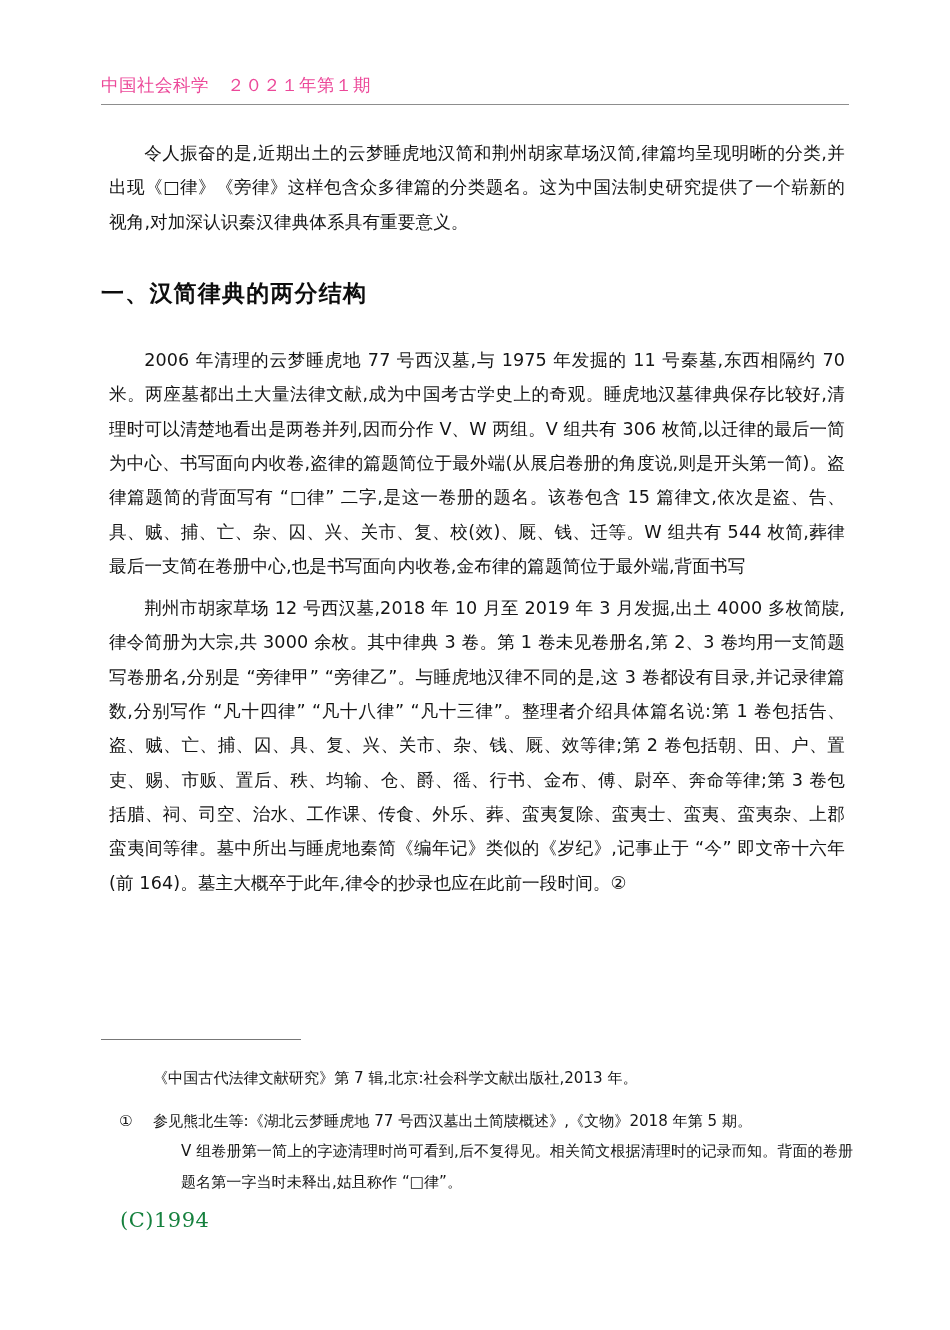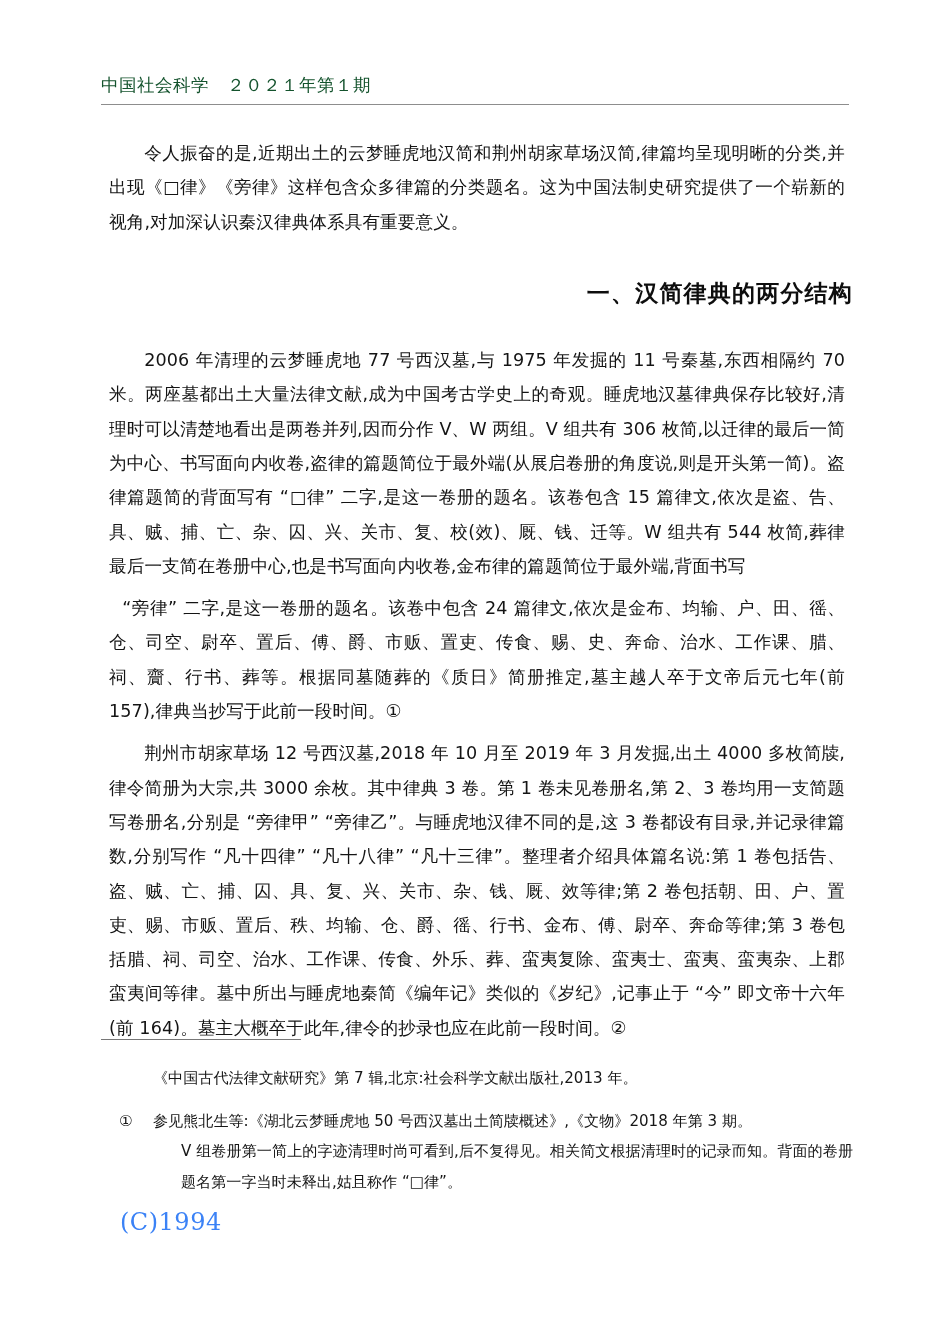--- a/index.html
+++ b/index.html
@@ -25,21 +25,21 @@
   
   .running-head {
     position: absolute;
     left: 101px;
     top: 74px;
     width: 748px;
   }
   .running-head .rh-text {
     font-size: 17.5px;
     letter-spacing: 0.5px;
-    color: #14532d;
+    color: #ec4899;
     white-space: pre;
     line-height: 1.3;
   }
   .rh-rule {
     position: absolute;
     left: 101px;
     top: 104px;
     width: 748px;
     height: 1px;
     background: #8d8d8d;
@@ -66,21 +66,21 @@
     text-indent: 2em;
   }
   p.indent-q {
     text-indent: 0.75em;
   }
 
   h2.section-title {
     margin: 0;
     font-size: 23px;
     font-weight: 700;
-    text-align: right;
+    text-align: left;
     letter-spacing: 1.2px;
     color: #0d0d0d;
     line-height: 1.4;
   }
   .gap-md  { height: 26px; }
   .gap-lg  { height: 30px; }
 
   
   .fn-rule {
     position: absolute;
@@ -126,22 +126,22 @@
     text-align: justify;
     text-justify: inter-ideograph;
   }
 
   
   .watermark {
     position: absolute;
     left: 120px;
     top: 1208px;
     font-family: "DejaVu Serif", "Liberation Serif", serif;
-    font-size: 24px;
-    color: #3b82f6;
+    font-size: 21px;
+    color: #15803d;
     letter-spacing: 0.5px;
     user-select: none;
   }
 </style>
 </head>
 <body>
 
 <div class="page">
 
   <div class="running-head">
@@ -154,35 +154,34 @@
     <p class="para indent2">令人振奋的是,近期出土的云梦睡虎地汉简和荆州胡家草场汉简,律篇均呈现明晰的分类,并出现《□律》《旁律》这样包含众多律篇的分类题名。这为中国法制史研究提供了一个崭新的视角,对加深认识秦汉律典体系具有重要意义。</p>
 
     <div class="gap-lg"></div>
 
     <h2 class="section-title">一、汉简律典的两分结构</h2>
 
     <div class="gap-md"></div>
 
     <p class="para indent2">2006 年清理的云梦睡虎地 77 号西汉墓,与 1975 年发掘的 11 号秦墓,东西相隔约 70 米。两座墓都出土大量法律文献,成为中国考古学史上的奇观。睡虎地汉墓律典保存比较好,清理时可以清楚地看出是两卷并列,因而分作 V、W 两组。V 组共有 306 枚简,以迁律的最后一简为中心、书写面向内收卷,盗律的篇题简位于最外端(从展启卷册的角度说,则是开头第一简)。盗律篇题简的背面写有 “□律” 二字,是这一卷册的题名。该卷包含 15 篇律文,依次是盗、告、具、贼、捕、亡、杂、囚、兴、关市、复、校(效)、厩、钱、迁等。W 组共有 544 枚简,葬律最后一支简在卷册中心,也是书写面向内收卷,金布律的篇题简位于最外端,背面书写</p>
 
-    <p class="para indent-q">“旁律” 二字,是这一卷册的题名。该卷中包含 24 篇律文,依次是金布、均输、户、田、徭、仓、司空、尉卒、置后、傅、爵、市贩、置吏、传食、赐、史、奔命、治水、工作课、腊、祠、齎、行书、葬等。根据同墓随葬的《质日》简册推定,墓主越人卒于文帝后元七年(前 157),律典当抄写于此前一段时间。①</p>
 
     <p class="para indent2">荆州市胡家草场 12 号西汉墓,2018 年 10 月至 2019 年 3 月发掘,出土 4000 多枚简牍,律令简册为大宗,共 3000 余枚。其中律典 3 卷。第 1 卷未见卷册名,第 2、3 卷均用一支简题写卷册名,分别是 “旁律甲” “旁律乙”。与睡虎地汉律不同的是,这 3 卷都设有目录,并记录律篇数,分别写作 “凡十四律” “凡十八律” “凡十三律”。整理者介绍具体篇名说:第 1 卷包括告、盗、贼、亡、捕、囚、具、复、兴、关市、杂、钱、厩、效等律;第 2 卷包括朝、田、户、置吏、赐、市贩、置后、秩、均输、仓、爵、徭、行书、金布、傅、尉卒、奔命等律;第 3 卷包括腊、祠、司空、治水、工作课、传食、外乐、葬、蛮夷复除、蛮夷士、蛮夷、蛮夷杂、上郡蛮夷间等律。墓中所出与睡虎地秦简《编年记》类似的《岁纪》,记事止于 “今” 即文帝十六年(前 164)。墓主大概卒于此年,律令的抄录也应在此前一段时间。②</p>
 
   </div>
 
   <div class="fn-rule"></div>
 
   <div class="footnotes">
 
     <p class="fn-cont">《中国古代法律文献研究》第 7 辑,北京:社会科学文献出版社,2013 年。</p>
 
     <div class="fn-item">
       <span class="fn-marker">①</span>
-      <span class="fn-body">参见熊北生等:《湖北云梦睡虎地 50 号西汉墓出土简牍概述》,《文物》2018 年第 3 期。</span>
+      <span class="fn-body">参见熊北生等:《湖北云梦睡虎地 77 号西汉墓出土简牍概述》,《文物》2018 年第 5 期。</span>
     </div>
 
     <p class="fn-sub">V 组卷册第一简上的字迹清理时尚可看到,后不复得见。相关简文根据清理时的记录而知。背面的卷册题名第一字当时未释出,姑且称作 “□律”。</p>
 
   </div>
 
   <div class="watermark">(C)1994</div>
 
 </div>
 

